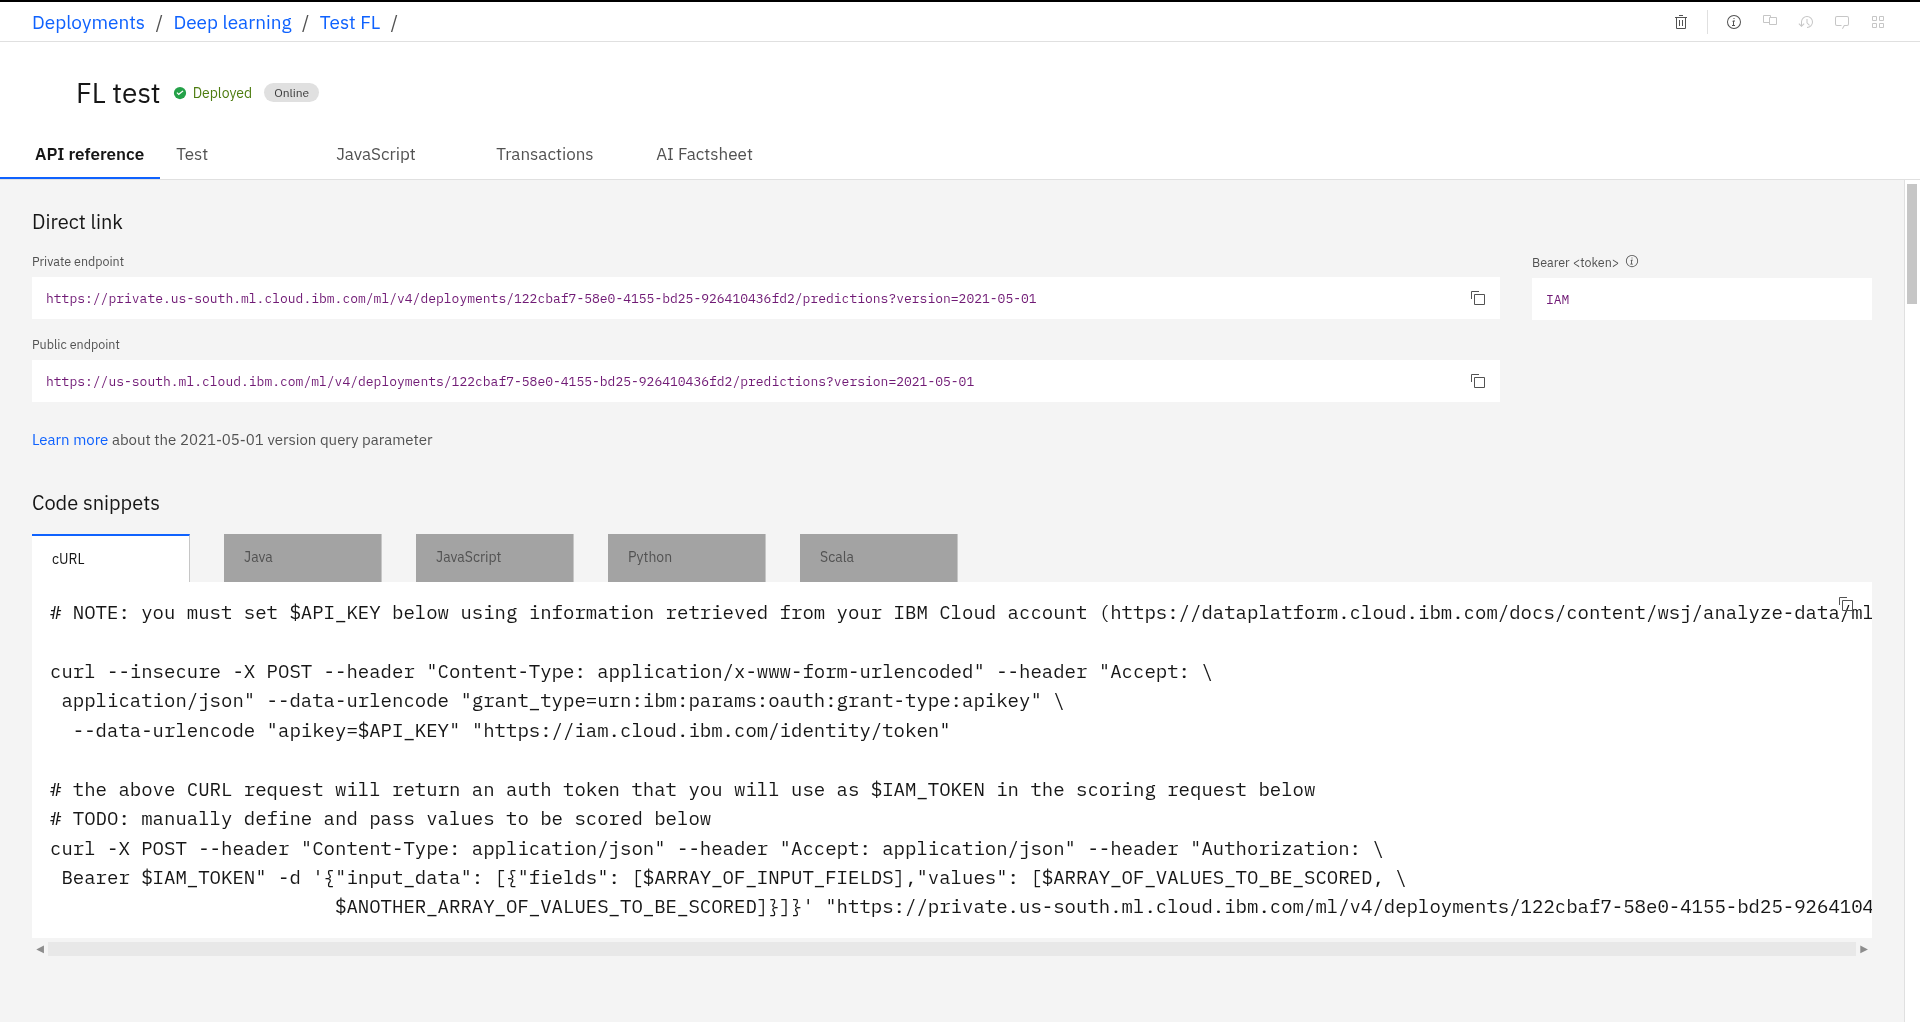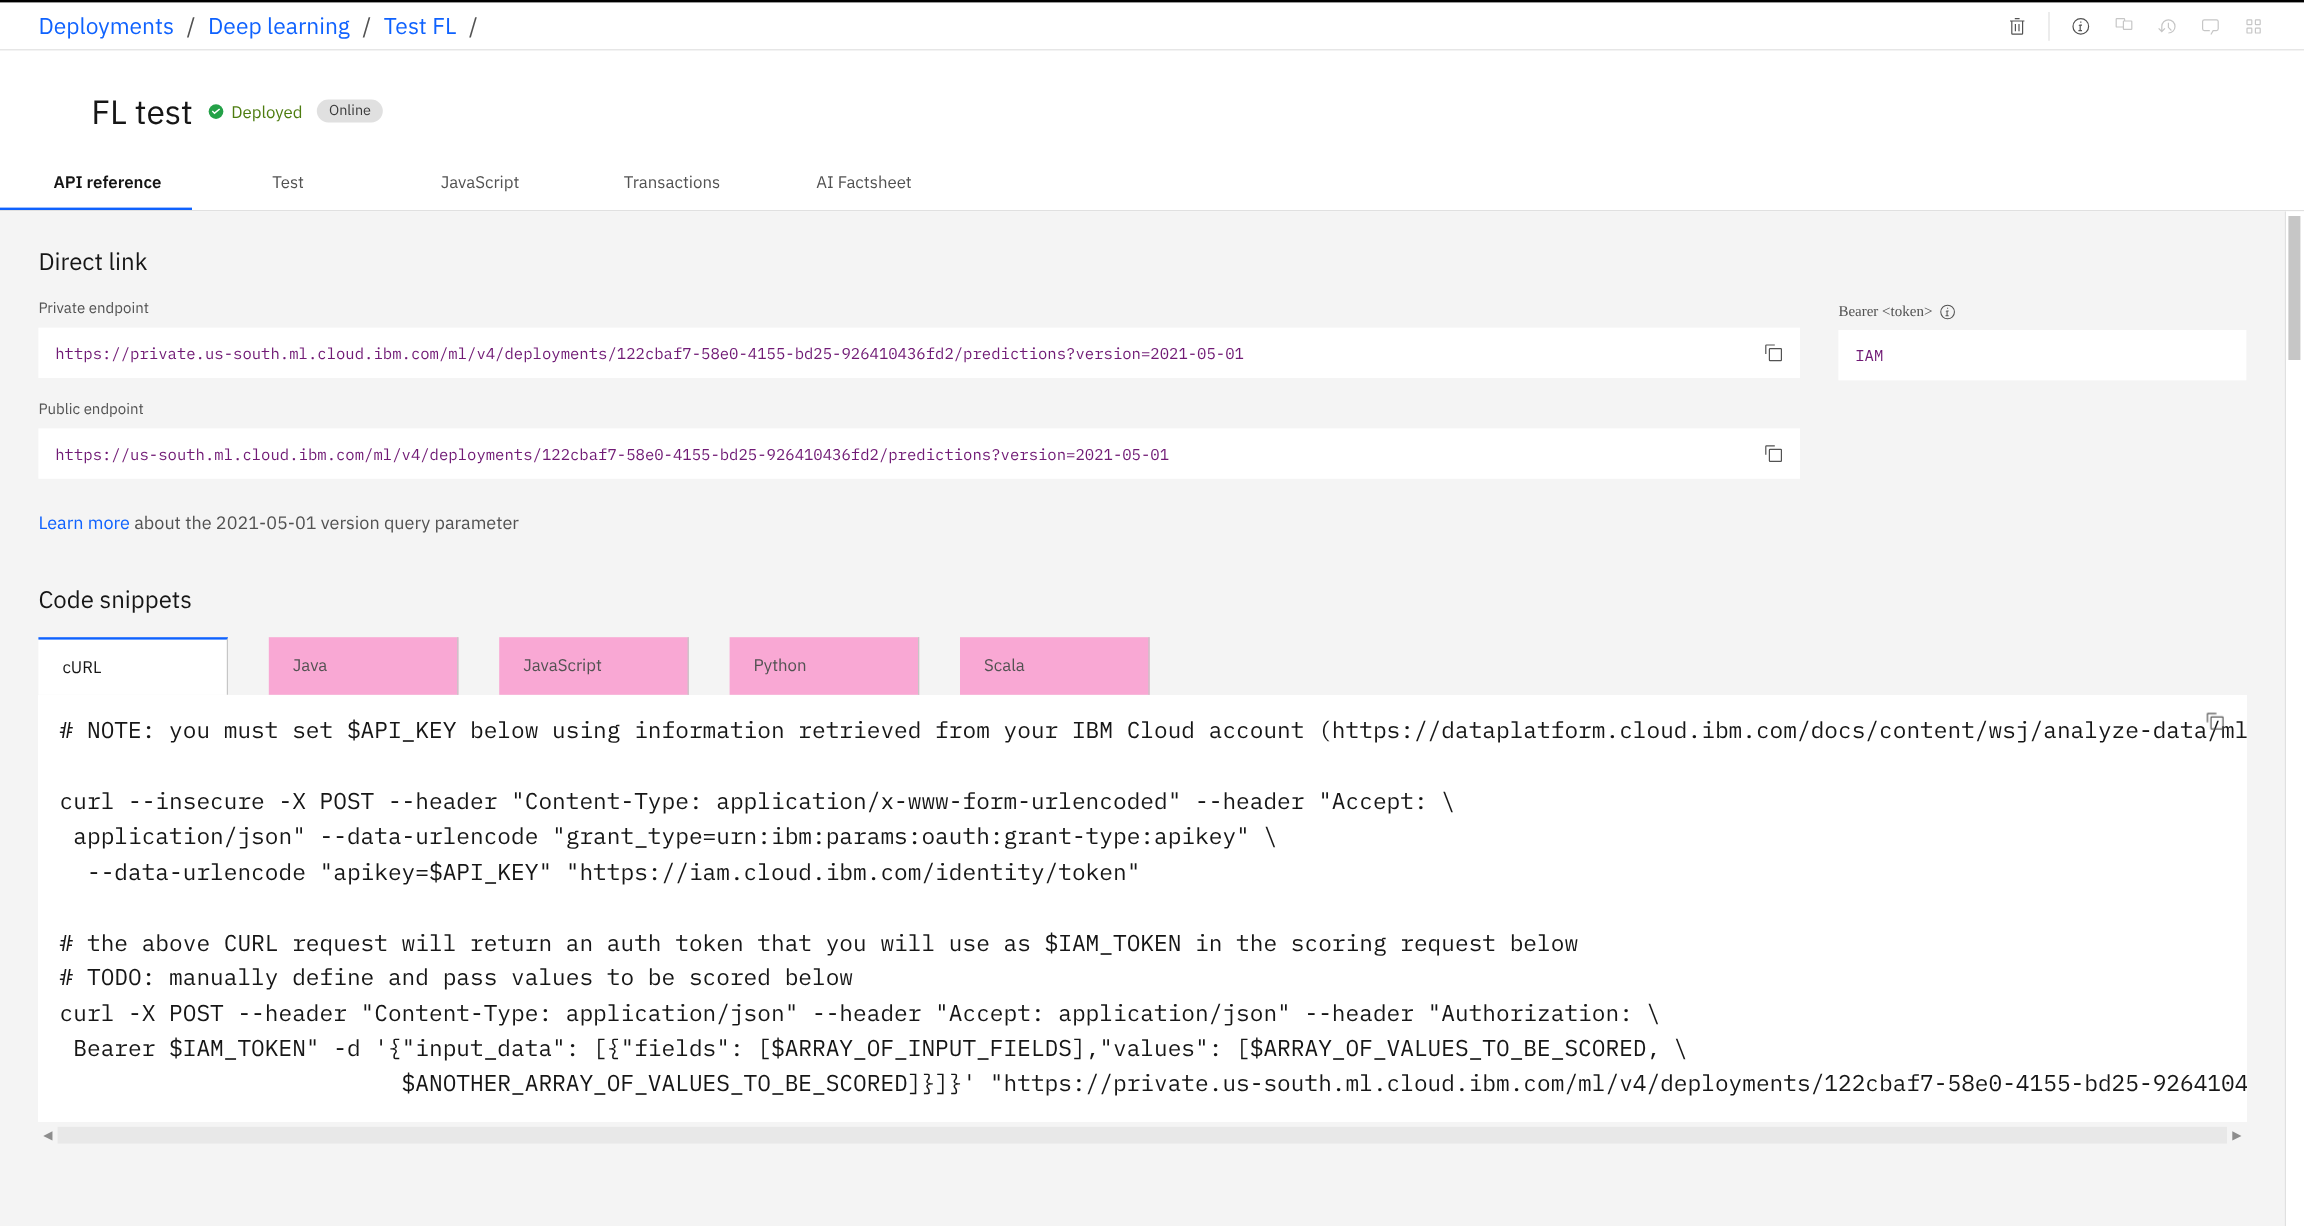--- a/index.html
+++ b/index.html
@@ -23,21 +23,21 @@
 .icon-btn.disabled { color: #c6c6c6; cursor: default; }
 
 .main { padding: 24px 0 0 0; display:flex; flex-direction:column; height: calc(100vh - 42px); }
 .title-row { display:flex; align-items:center; gap: 12px; padding: 8px 32px 20px 32px; }
 .page-title { font-size: 28px; font-weight: 400; color: #161616; margin-left: 44px; }
 .deployed-chip { display:inline-flex; align-items:center; gap:6px; color:#4d7c0f; }
 .status-dot { width: 14px; height: 14px; }
 .online-pill { background:#e0e0e0; color:#393939; border-radius: 12px; padding: 2px 10px; font-size: 12px; }
 
 .tabs { display:flex; border-bottom: 1px solid #e0e0e0; }
-.tab { padding: 12px 16px; min-width: 160px; cursor:pointer; color:#525252; font-size:14px;text-align:center; }
+.tab { padding: 12px 16px; min-width: 160px; cursor:pointer; color:#525252; font-size:17px; }
 .tab.active { border-bottom: 2px solid #0f62fe; color:#161616; font-weight: 600; background:#fff; }
 .tab:first-child { padding-left: 35px; }
 
 .content { background:#f4f4f4; padding: 28px 32px; flex:1; overflow-y:auto; position: relative; }
 .scroll-edge { position:absolute; top:0; right:0; bottom:0; width:16px; background:#fff; border-left:1px solid #e0e0e0; }
 .scroll-thumb { position:absolute; top:4px; right:3px; width:10px; height:120px; background:#c6c6c6; border-radius:0; }
 
 .section-title { font-size: 20px; font-weight: 400; margin-bottom: 18px; }
 .label-text { font-size: 12.5px; color:#525252; margin-bottom: 8px; }
 
@@ -49,37 +49,37 @@
 .endpoint-box code, .token-box span.val {
   font-family: "IBM Plex Mono", Menlo, Consolas, monospace; font-size: 13px; color:#701a75;
 }
 .copy-icon { cursor:pointer; color:#525252; }
 
 .learnmore { font-size: 15px; color:#525252; margin-top: 28px; margin-bottom: 40px; }
 .learnmore a { color:#0f62fe; text-decoration:none; cursor:pointer; }
 
 .code-tabs { display:flex;gap:34px; }
 .code-tab {
-  padding: 14px 20px; min-width: 158px; background:#f9a8d4; border-right:1px solid #c6c6c6;
+  padding: 14px 20px; min-width: 158px; background:#a3a3a3; border-right:1px solid #c6c6c6;
   color:#525252; cursor:pointer; font-size:14px;
 }
 .code-tab.active { background:#fff; color:#161616; border-top:2px solid #0f62fe; }
 
 .code-block-wrap { position:relative; }
 .code-block {
   background:#fff; padding: 16px 18px; font-family:"IBM Plex Mono", Menlo, Consolas, monospace;
   font-size: 19px; line-height: 1.55; color:#161616; white-space: pre; overflow-x:auto;
 }
 .code-copy { position:absolute; top: 14px; right: 18px; cursor:pointer; color:#525252; }
 
 .hscroll { display:flex; align-items:center; background:#f4f4f4; height:18px; margin-top:2px; }
 .hscroll-btn { width:16px; height:16px; display:flex; align-items:center; justify-content:center; background:#f4f4f4; font-size:10px; color:#8d8d8d; }
 .hscroll-track { flex:1; background:#e8e8e8; height:14px; }
 
-.info-inline { display:inline-flex; align-items:center; gap:6px;font-family:Liberation Serif, serif; }
+.info-inline { display:inline-flex; align-items:flex-start; gap:6px; }
 svg { display:block; }
 </style>
 </head>
 <body>
 
 <div class="topbar-black"></div>
 
 <div class="header-row">
   <div class="breadcrumb">
     <a>Deployments</a>

